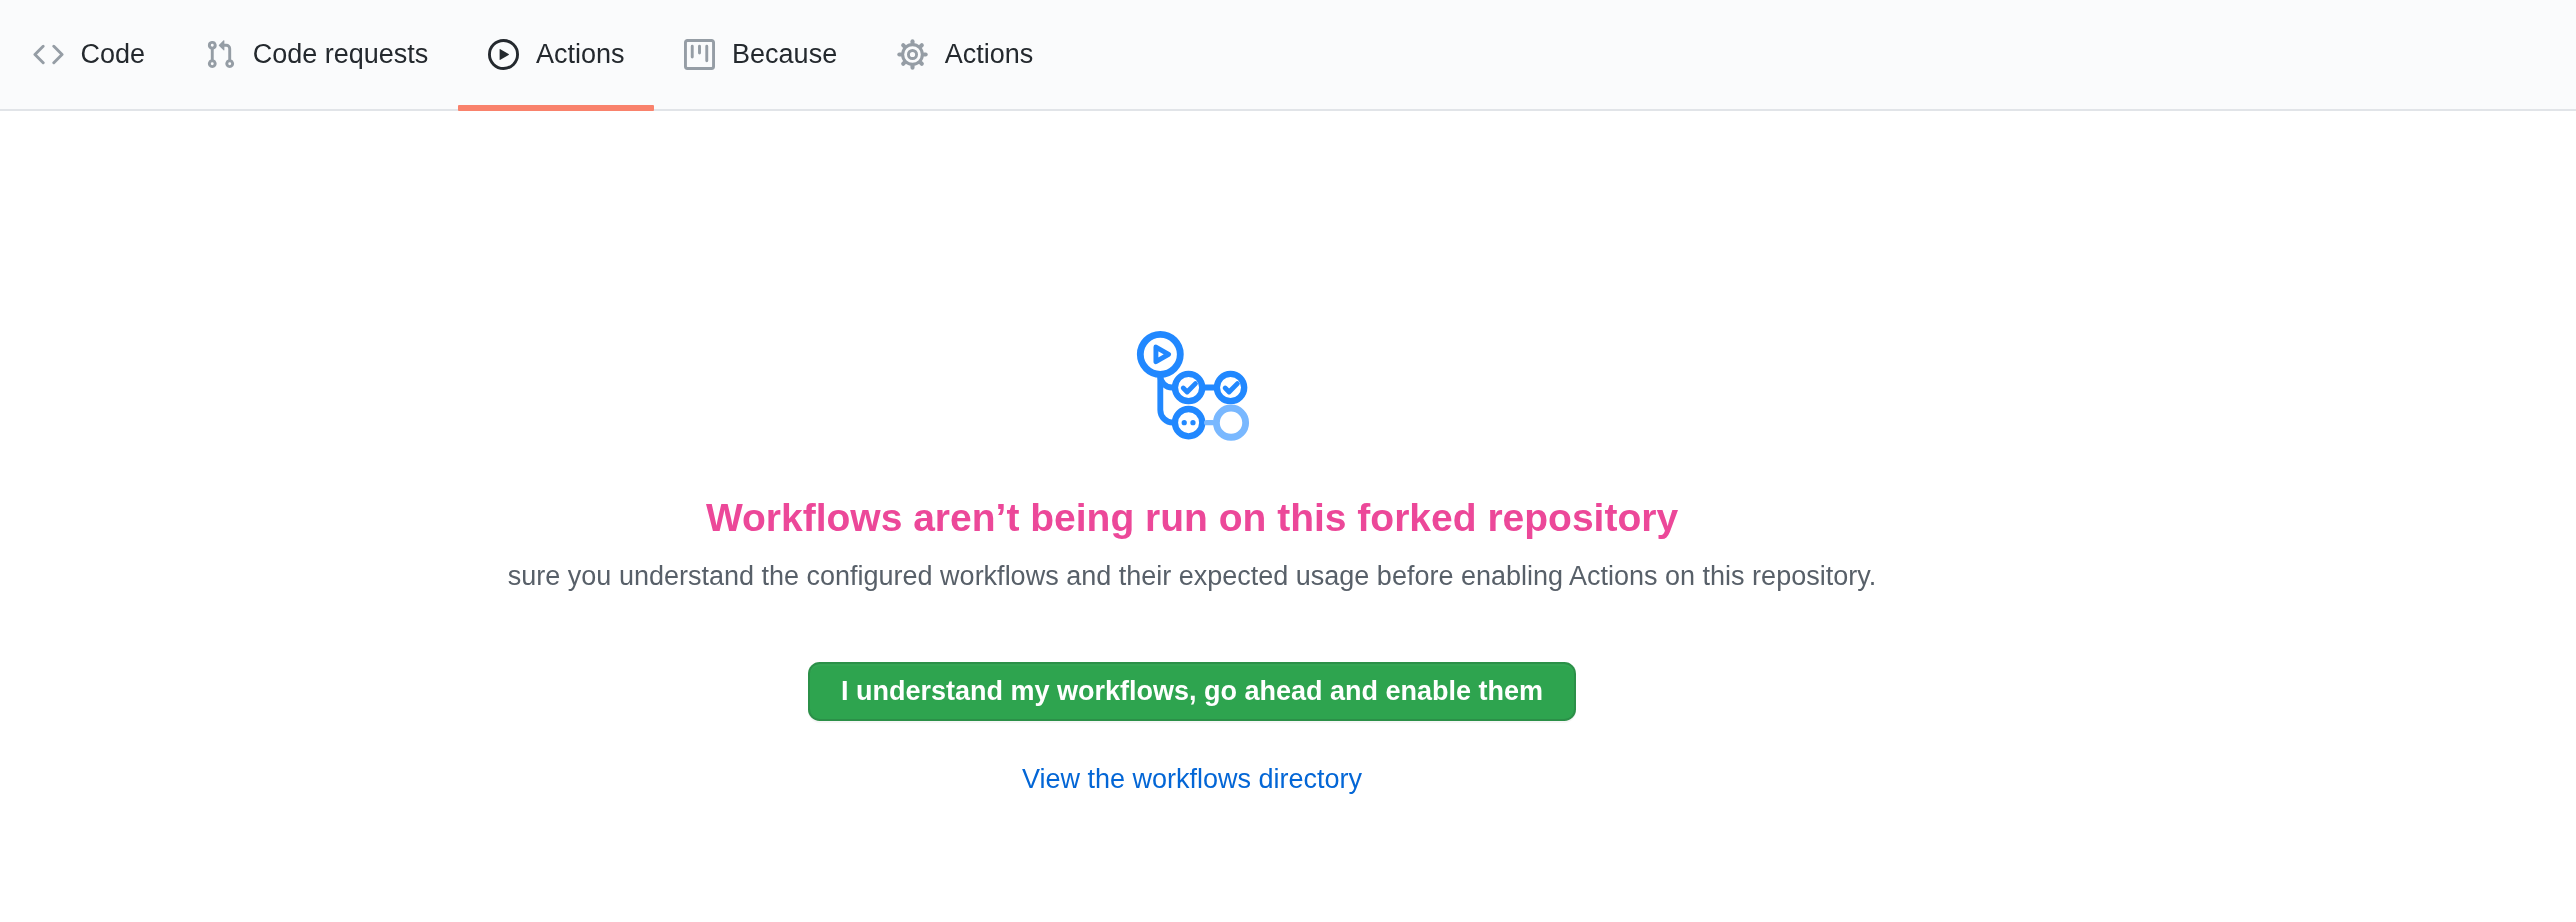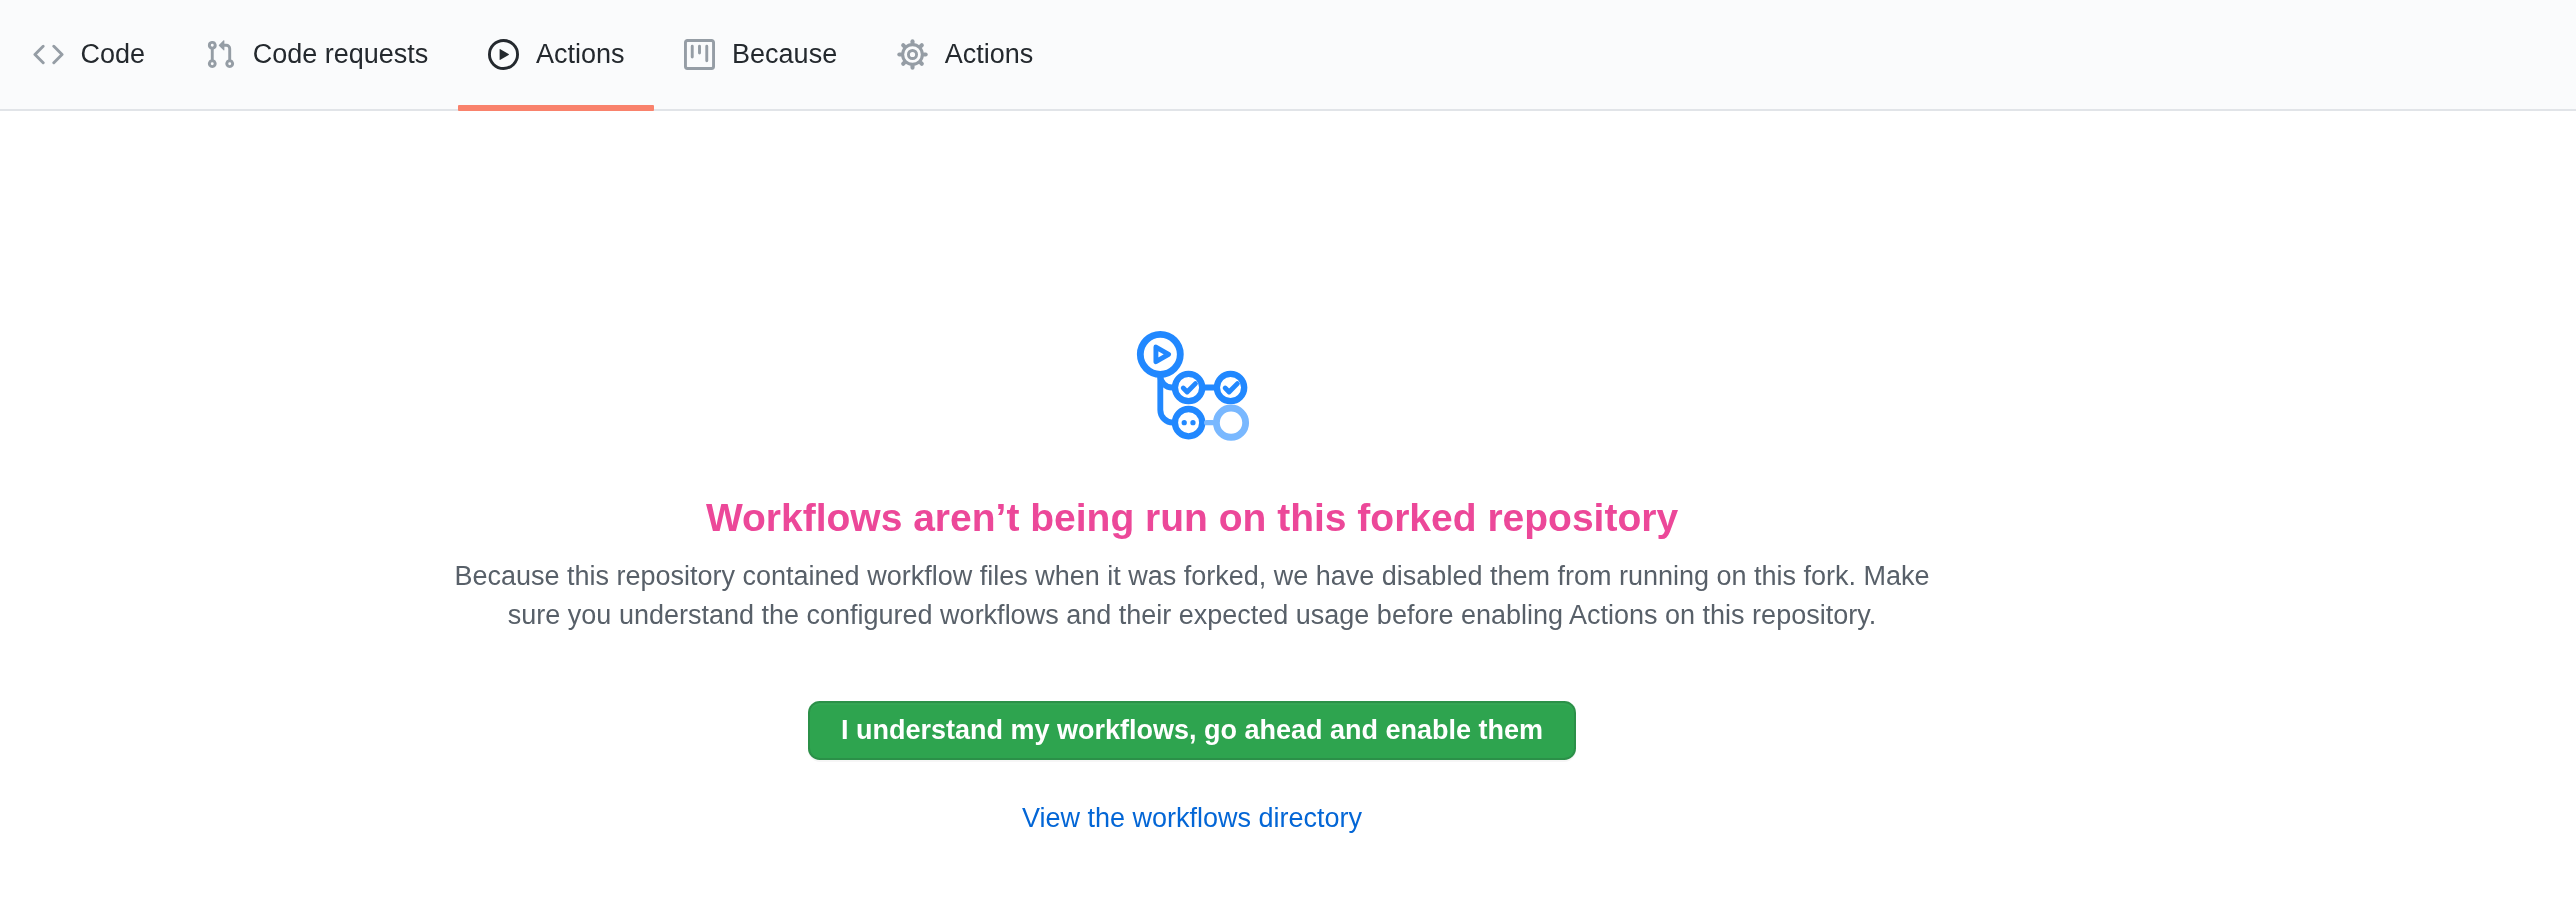--- a/index.html
+++ b/index.html
@@ -192,21 +192,20 @@
             <circle cx="61.5" cy="97" r="2.7" fill="#2188ff"></circle>
 
             <path d="M75.5 97 h6" fill="none" stroke="#79b8ff" stroke-width="5.5" stroke-linecap="round"></path>
             <circle cx="100.5" cy="97" r="15" fill="none" stroke="#79b8ff" stroke-width="7"></circle>
           </svg>
         </div>
 
         <h3 class="bs-title">Workflows aren’t being run on this forked repository</h3>
 
         <p class="bs-desc">
-          <span class="line">Because this repository contained workflow files when it was forked, we have disabled them from running on this fork. Make</span>
           <span class="line">sure you understand the configured workflows and their expected usage before enabling Actions on this repository.</span>
         </p>
 
         <button class="btn-green">I understand my workflows, go ahead and enable them</button>
 
         <div class="link-row">
           <a class="wf-link">View the workflows directory</a>
         </div>
 
       </div>

